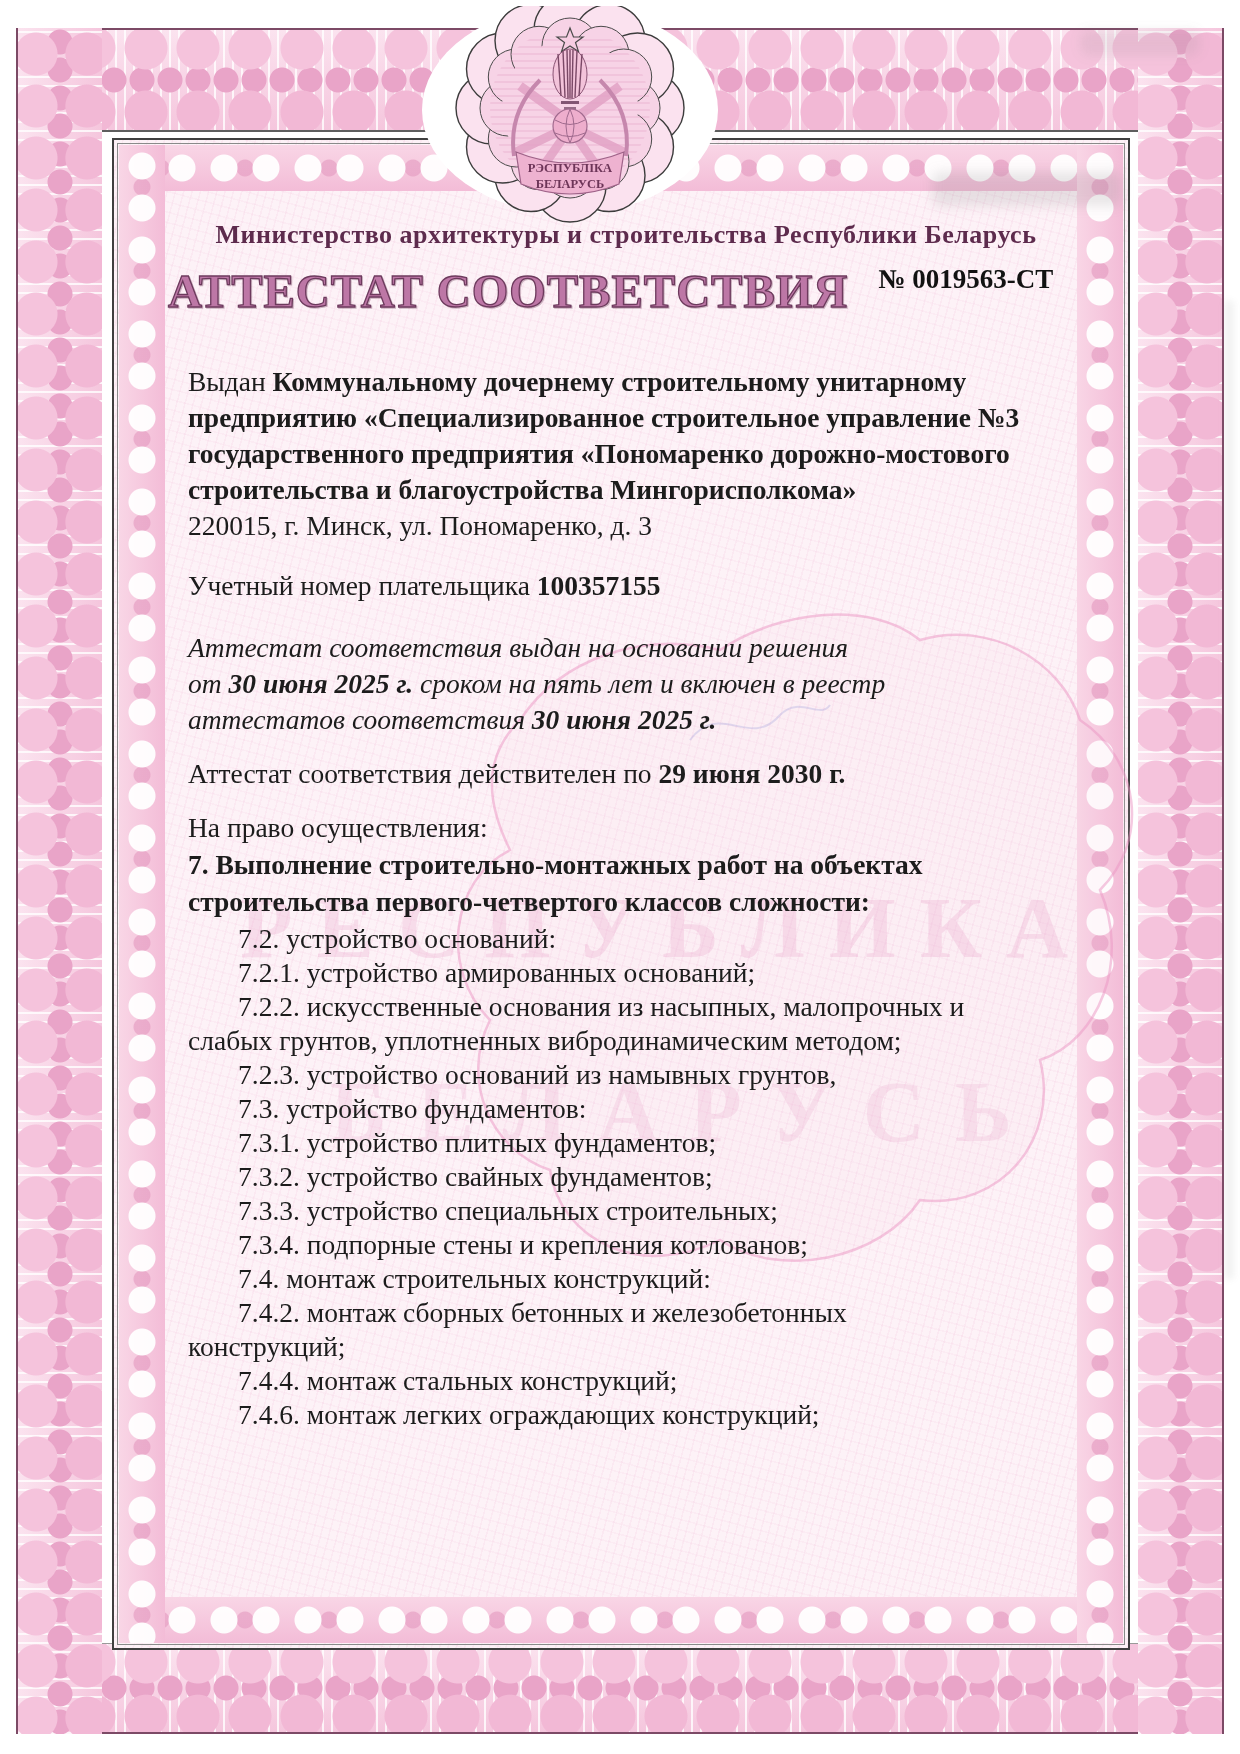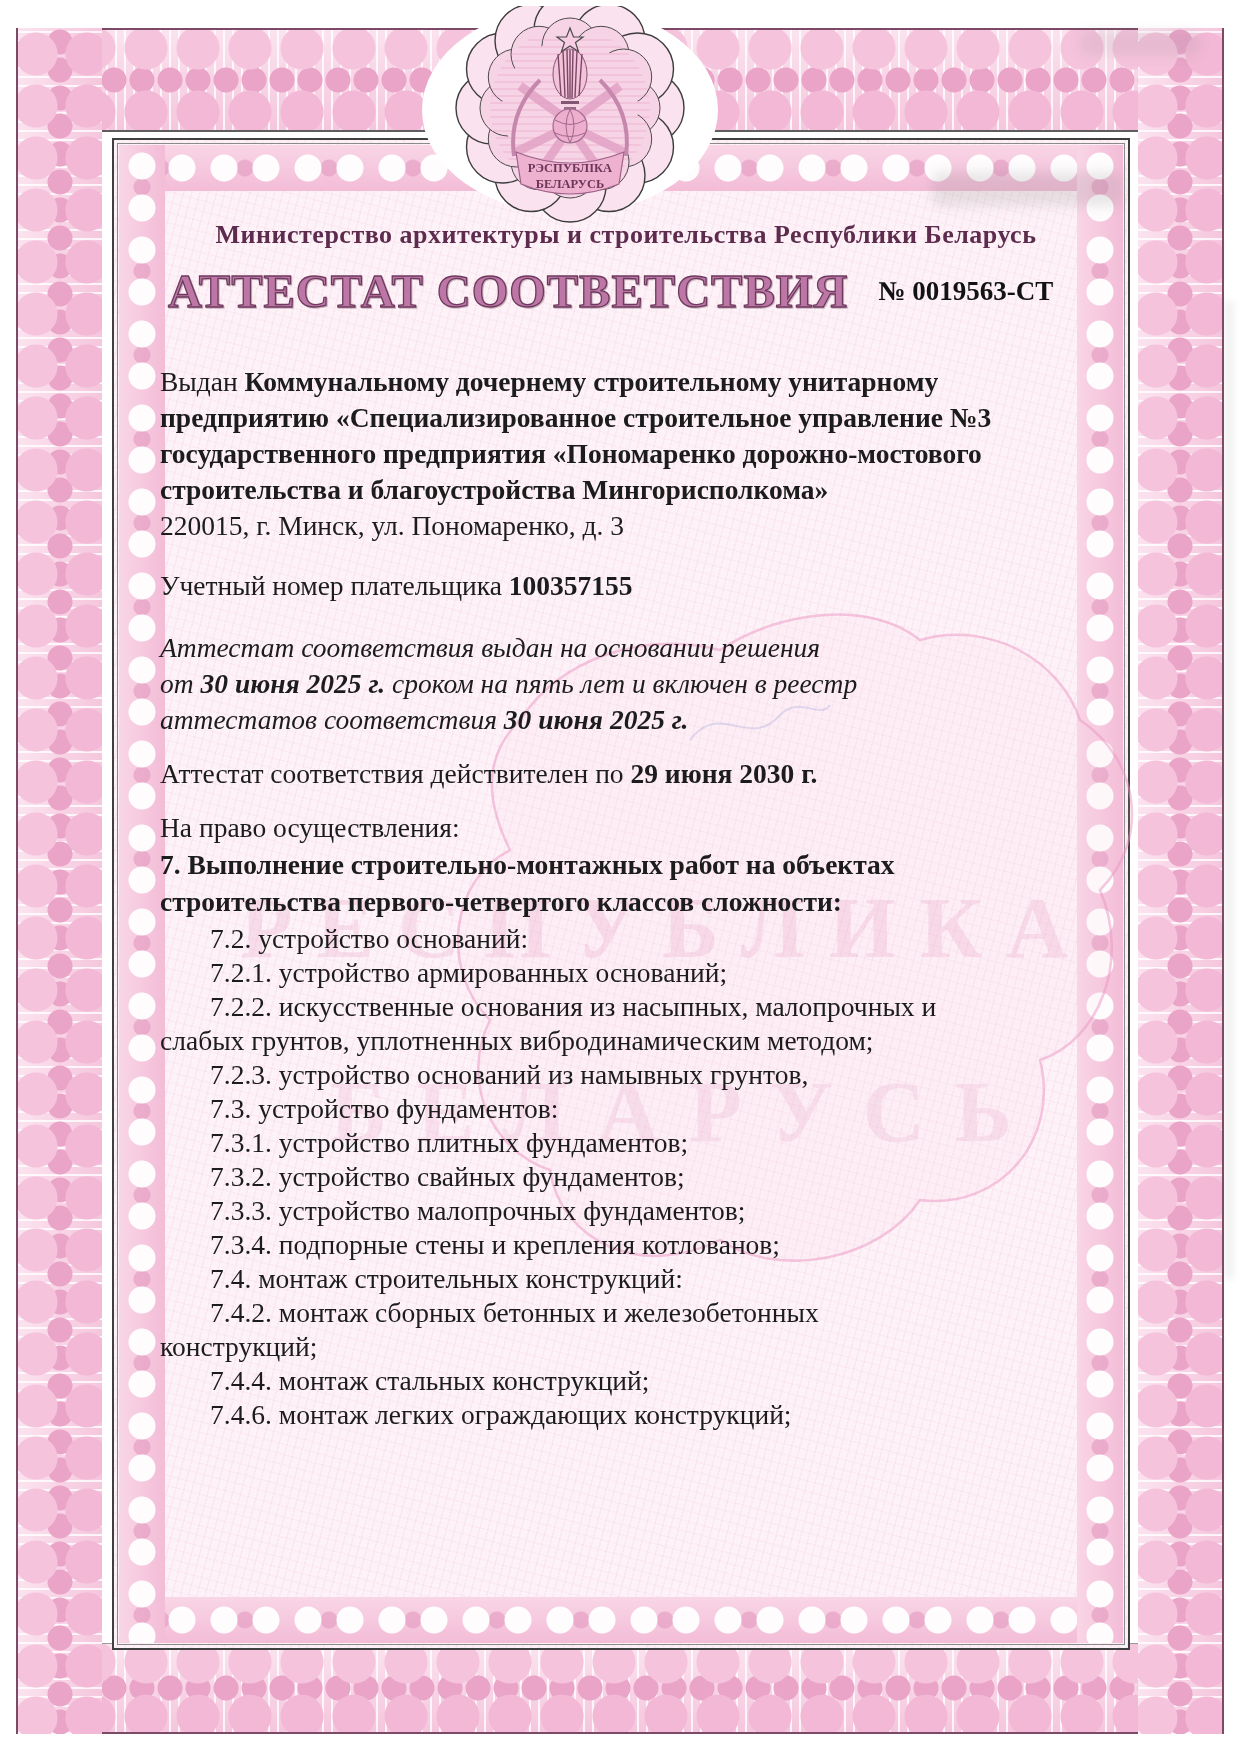--- a/index.html
+++ b/index.html
@@ -82,29 +82,29 @@
 
   
   #emblem{position:absolute;left:420px;top:6px;}
 
   
   #content{position:absolute;left:160px;top:186px;width:924px;}
   .ministry{
     margin:34px 0 0 8px;font-size:26px;font-weight:bold;color:#5d2b4d;
     letter-spacing:.5px;white-space:nowrap;text-align:center;
   }
-  .title-row{margin:14px 0 0 8px;display:flex;align-items:center;gap:30px;}
+  .title-row{margin:14px 0 0 8px;display:flex;gap:30px;}
   .cert-title{
     font-size:47px;font-weight:bold;letter-spacing:1px;white-space:nowrap;
     color:#bd77a6;-webkit-text-stroke:1.3px #6d3a5d;
     filter:drop-shadow(1.5px 1.5px 0 rgba(110,60,90,.35));
   }
   .cert-number{font-size:27px;font-weight:bold;color:#121212;white-space:nowrap;}
 
-  .body{font-size:27.5px;line-height:36px;}
+  .body{font-size:27.5px;line-height:36px;margin-left:28px;}
   .para{margin:0;}
   .p-recipient{margin-top:46px;}
   .p-payer{margin-top:24px;}
   .p-basis{margin-top:26px;font-style:italic;}
   .p-valid{margin-top:18px;}
   .p-rights{margin-top:18px;}
   .p-scope{font-weight:bold;line-height:37px;}
   .works{margin-top:2px;}
   .wline{line-height:34px;}
   .ind{padding-left:50px;}
@@ -268,21 +268,21 @@
 
     <div class="works">
       <div class="wline ind">7.2. устройство оснований:</div>
       <div class="wline ind">7.2.1. устройство армированных оснований;</div>
       <div class="wline ind">7.2.2. искусственные основания из насыпных, малопрочных и</div>
       <div class="wline">слабых грунтов, уплотненных вибродинамическим методом;</div>
       <div class="wline ind">7.2.3. устройство оснований из намывных грунтов,</div>
       <div class="wline ind">7.3. устройство фундаментов:</div>
       <div class="wline ind">7.3.1. устройство плитных фундаментов;</div>
       <div class="wline ind">7.3.2. устройство свайных фундаментов;</div>
-      <div class="wline ind">7.3.3. устройство малопрочных фундаментов;</div>
+      <div class="wline ind">7.3.3. устройство специальных строительных;</div>
       <div class="wline ind">7.3.4. подпорные стены и крепления котлованов;</div>
       <div class="wline ind">7.4. монтаж строительных конструкций:</div>
       <div class="wline ind">7.4.2. монтаж сборных бетонных и железобетонных</div>
       <div class="wline">конструкций;</div>
       <div class="wline ind">7.4.4. монтаж стальных конструкций;</div>
       <div class="wline ind">7.4.6. монтаж легких ограждающих конструкций;</div>
     </div>
 
   </div>
 </div>

